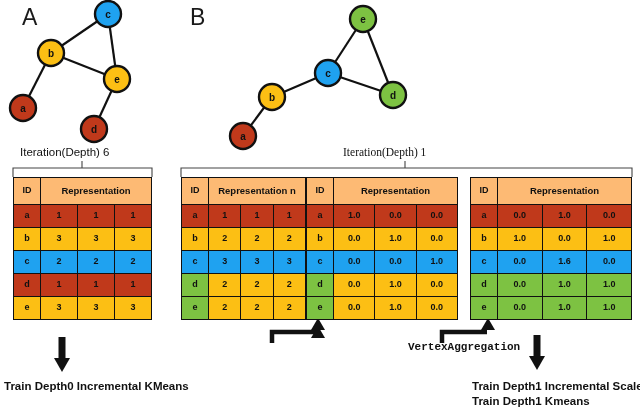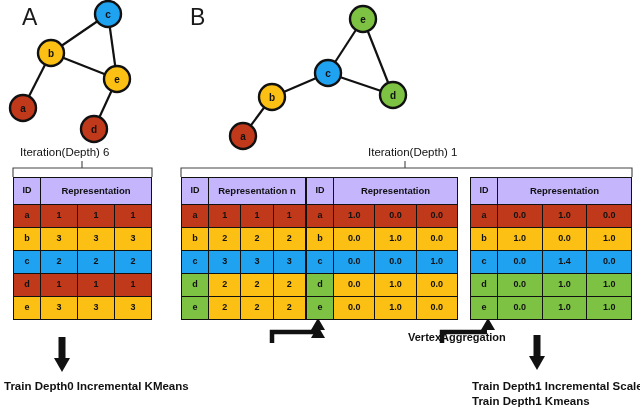--- a/index.html
+++ b/index.html
@@ -41,21 +41,21 @@
     font-weight:bold;
     font-family:"Liberation Sans", sans-serif;
     text-align:center;
     vertical-align:middle;
     color:#111;
     padding:0;
     height:22px;
     line-height:1.05;
   }
   .tbl th{
-    background:#c4b5fd;
+    background:#fdba74;
     height:26px;
     font-size:9px;
   }
   .tbl th.rep{font-size:9.5px;}
   .idcell{width:26px;}
   .arrow-note{
     position:absolute;
     font-size:11px;
     font-family:"Liberation Sans", sans-serif;
     font-weight:bold;
@@ -161,21 +161,21 @@
     <g>
       <path d="M537,335 L537,360 " stroke="#111" stroke-width="7" fill="none"></path>
       <path d="M529,356 L545,356 L537,370 Z" fill="#111"></path>
     </g>
   </svg>
 
   <div class="panel-letter" style="left:22px;top:4px;">A</div>
   <div class="panel-letter" style="left:190px;top:4px;">B</div>
 
   <div class="iter-label" style="left:20px;top:146px;">Iteration(Depth) 6</div>
-  <div class="iter-label" style="left:368px;top:146px;">Iteration(Depth) 1</div>
+  <div class="iter-label" style="left:343px;top:146px;font-family:Liberation Serif, serif;">Iteration(Depth) 1</div>
 
   <table class="tbl" style="left:13px;top:177px;width:139px;">
       <thead>
         <tr>
           <th class="idcell">ID</th>
           <th class="rep" colspan="3">Representation</th>
         </tr>
       </thead>
       <tbody>
         <tr>
@@ -309,39 +309,39 @@
         </tr>
         <tr>
           <td class="idcell" style="background: rgb(252, 191, 20);">b</td>
           <td style="background: rgb(252, 191, 20);">1.0</td>
           <td style="background: rgb(252, 191, 20);">0.0</td>
           <td style="background: rgb(252, 191, 20);">1.0</td>
         </tr>
         <tr>
           <td class="idcell" style="background: rgb(31, 162, 240);">c</td>
           <td style="background: rgb(31, 162, 240);">0.0</td>
-          <td style="background: rgb(31, 162, 240);">1.4</td>
+          <td style="background: rgb(31, 162, 240);">1.6</td>
           <td style="background: rgb(31, 162, 240);">0.0</td>
         </tr>
         <tr>
           <td class="idcell" style="background: rgb(125, 194, 66);">d</td>
           <td style="background: rgb(125, 194, 66);">0.0</td>
           <td style="background: rgb(125, 194, 66);">1.0</td>
           <td style="background: rgb(125, 194, 66);">1.0</td>
         </tr>
         <tr>
           <td class="idcell" style="background: rgb(125, 194, 66);">e</td>
           <td style="background: rgb(125, 194, 66);">0.0</td>
           <td style="background: rgb(125, 194, 66);">1.0</td>
           <td style="background: rgb(125, 194, 66);">1.0</td>
         </tr>
       </tbody>
     </table>
 
-  <div class="arrow-note" style="left:408px;top:331px;">VertexAggregation</div>
+  <div class="arrow-note" style="left:408px;top:341px;font-family:Liberation Mono, monospace;">VertexAggregation</div>
 
   <div class="train-note" style="left:4px;top:379px;">
     <div>Train Depth0 Incremental KMeans</div>
   </div>
   <div class="train-note" style="left:472px;top:379px;">
     <div>Train Depth1 Incremental Scaler</div>
     <div>Train Depth1 Kmeans</div>
   </div>
 
 </div>

